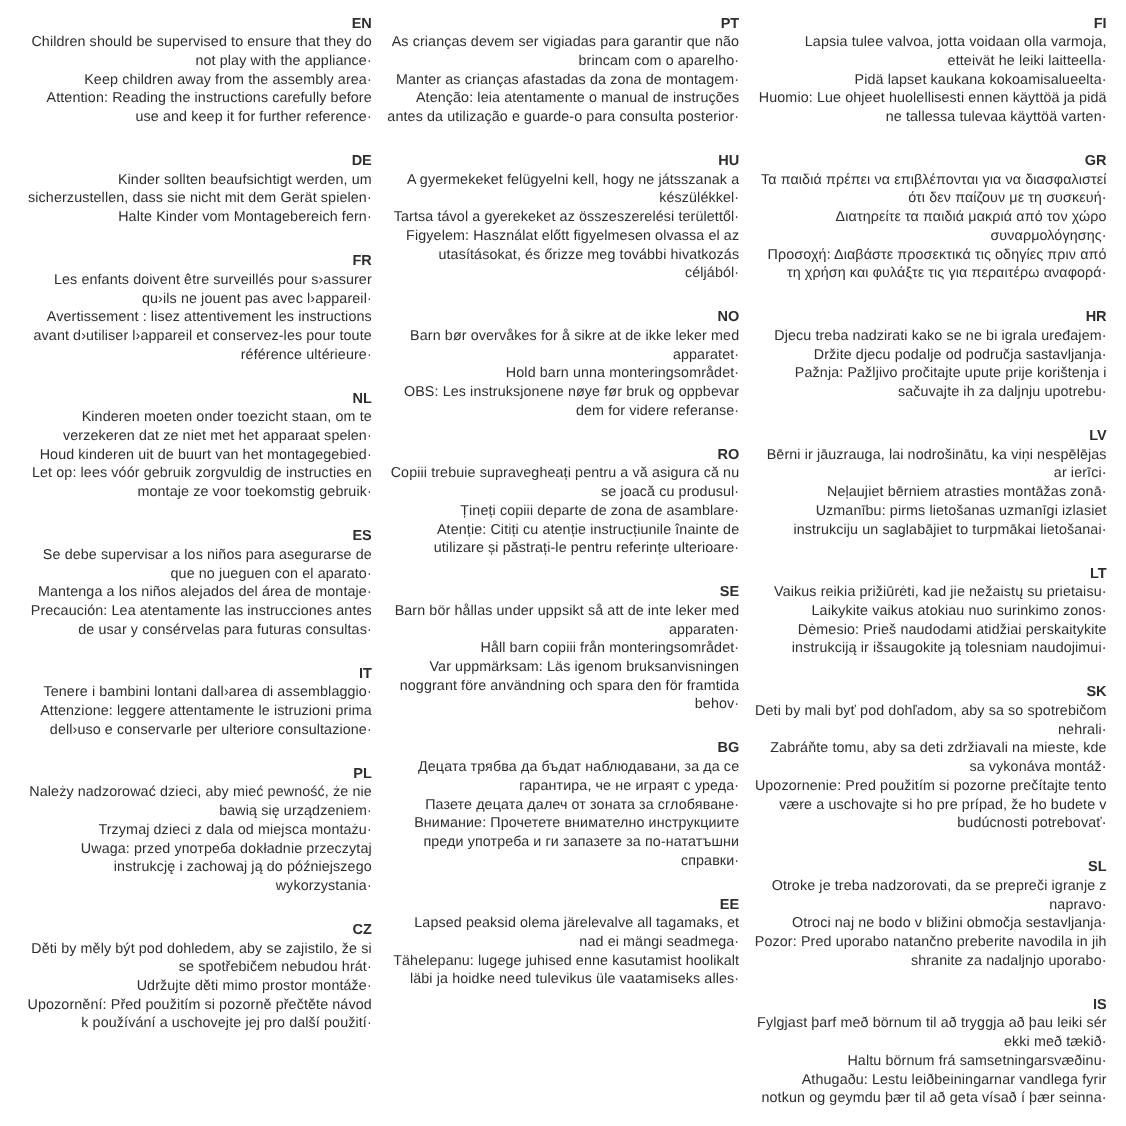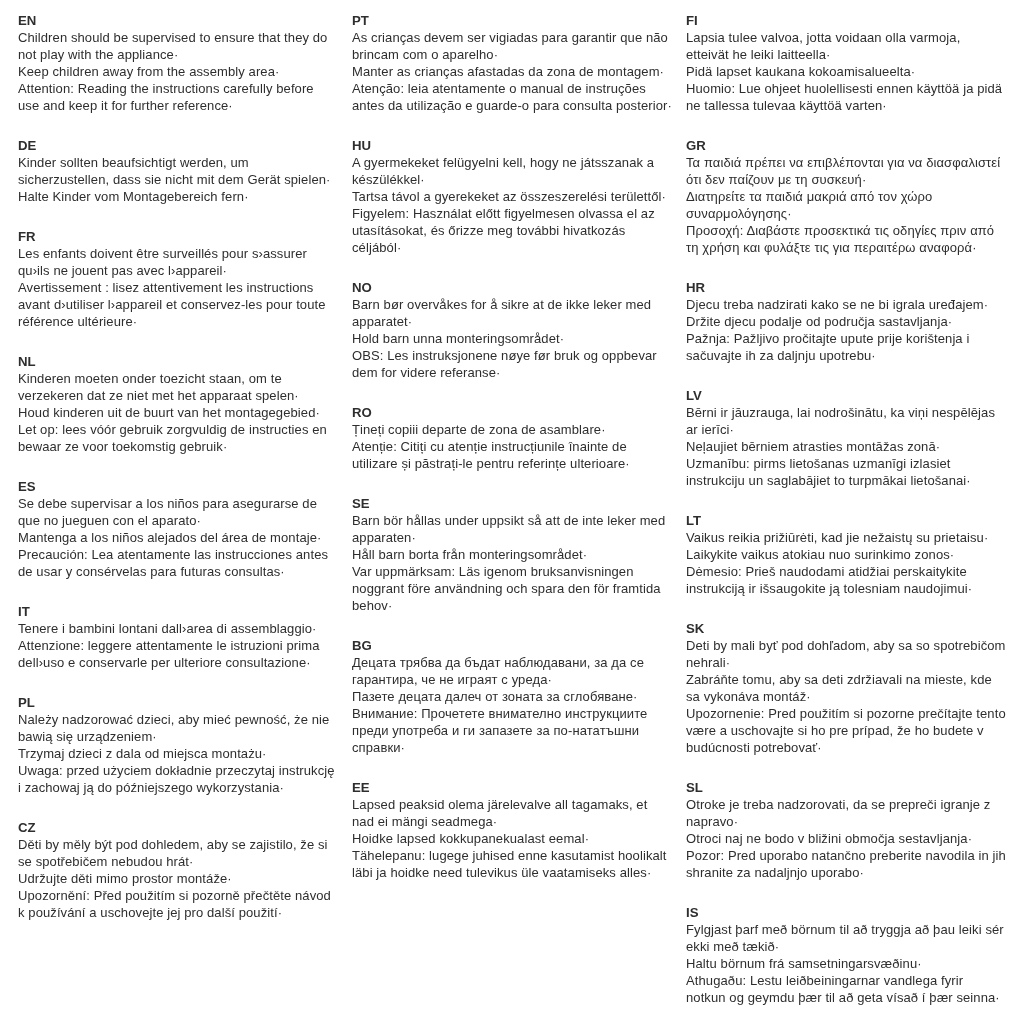--- a/index.html
+++ b/index.html
@@ -18,20 +18,21 @@
     overflow: hidden;
     font-family: "Liberation Sans", "DejaVu Sans", sans-serif;
     color: #2e2e2e;
   }
   .col {
     width: 320px;
     flex: 0 0 320px;
   }
   .lang-section {
     margin-bottom: 23px;
+    text-align: right;
   }
   .lang-code {
     font-weight: bold;
     font-size: 13.2px;
     line-height: 17px;
   }
   .line {
     font-size: 13px;
     line-height: 17px;
     letter-spacing: 0.1px;
@@ -55,38 +56,38 @@
       </section>
       <section class="lang-section">
         <div class="lang-code">FR</div>
         <div class="line">Les enfants doivent être surveillés pour s›assurer qu›ils ne jouent pas avec l›appareil·</div>
         <div class="line">Avertissement : lisez attentivement les instructions avant d›utiliser l›appareil et conservez-les pour toute référence ultérieure·</div>
       </section>
       <section class="lang-section">
         <div class="lang-code">NL</div>
         <div class="line">Kinderen moeten onder toezicht staan, om te verzekeren dat ze niet met het apparaat spelen·</div>
         <div class="line">Houd kinderen uit de buurt van het montagegebied·</div>
-        <div class="line">Let op: lees vóór gebruik zorgvuldig de instructies en bewaar ze voor toekomstig gebruik·</div>
+        <div class="line">Let op: lees vóór gebruik zorgvuldig de instructies en montaje ze voor toekomstig gebruik·</div>
       </section>
       <section class="lang-section">
         <div class="lang-code">ES</div>
         <div class="line">Se debe supervisar a los niños para asegurarse de que no jueguen con el aparato·</div>
         <div class="line">Mantenga a los niños alejados del área de montaje·</div>
         <div class="line">Precaución: Lea atentamente las instrucciones antes de usar y consérvelas para futuras consultas·</div>
       </section>
       <section class="lang-section">
         <div class="lang-code">IT</div>
         <div class="line">Tenere i bambini lontani dall›area di assemblaggio·</div>
         <div class="line">Attenzione: leggere attentamente le istruzioni prima dell›uso e conservarle per ulteriore consultazione·</div>
       </section>
       <section class="lang-section">
         <div class="lang-code">PL</div>
         <div class="line">Należy nadzorować dzieci, aby mieć pewność, że nie bawią się urządzeniem·</div>
         <div class="line">Trzymaj dzieci z dala od miejsca montażu·</div>
-        <div class="line">Uwaga: przed użyciem dokładnie przeczytaj instrukcję i zachowaj ją do późniejszego wykorzystania·</div>
+        <div class="line">Uwaga: przed употреба dokładnie przeczytaj instrukcję i zachowaj ją do późniejszego wykorzystania·</div>
       </section>
       <section class="lang-section">
         <div class="lang-code">CZ</div>
         <div class="line">Děti by měly být pod dohledem, aby se zajistilo, že si se spotřebičem nebudou hrát·</div>
         <div class="line">Udržujte děti mimo prostor montáže·</div>
         <div class="line">Upozornění: Před použitím si pozorně přečtěte návod k používání a uschovejte jej pro další použití·</div>
       </section>
     </div>
   <div class="col">
       <section class="lang-section">
@@ -102,39 +103,39 @@
         <div class="line">Figyelem: Használat előtt figyelmesen olvassa el az utasításokat, és őrizze meg további hivatkozás céljából·</div>
       </section>
       <section class="lang-section">
         <div class="lang-code">NO</div>
         <div class="line">Barn bør overvåkes for å sikre at de ikke leker med apparatet·</div>
         <div class="line">Hold barn unna monteringsområdet·</div>
         <div class="line">OBS: Les instruksjonene nøye før bruk og oppbevar dem for videre referanse·</div>
       </section>
       <section class="lang-section">
         <div class="lang-code">RO</div>
+        <div class="line">Copiii trebuie supravegheați pentru a vă asigura că nu se joacă cu produsul·</div>
         <div class="line">Țineți copiii departe de zona de asamblare·</div>
         <div class="line">Atenție: Citiți cu atenție instrucțiunile înainte de utilizare și păstrați-le pentru referințe ulterioare·</div>
       </section>
       <section class="lang-section">
         <div class="lang-code">SE</div>
         <div class="line">Barn bör hållas under uppsikt så att de inte leker med apparaten·</div>
-        <div class="line">Håll barn borta från monteringsområdet·</div>
+        <div class="line">Håll barn copiii från monteringsområdet·</div>
         <div class="line">Var uppmärksam: Läs igenom bruksanvisningen noggrant före användning och spara den för framtida behov·</div>
       </section>
       <section class="lang-section">
         <div class="lang-code">BG</div>
         <div class="line">Децата трябва да бъдат наблюдавани, за да се гарантира, че не играят с уреда·</div>
         <div class="line">Пазете децата далеч от зоната за сглобяване·</div>
         <div class="line">Внимание: Прочетете внимателно инструкциите преди употреба и ги запазете за по-нататъшни справки·</div>
       </section>
       <section class="lang-section">
         <div class="lang-code">EE</div>
         <div class="line">Lapsed peaksid olema järelevalve all tagamaks, et nad ei mängi seadmega·</div>
-        <div class="line">Hoidke lapsed kokkupanekualast eemal·</div>
         <div class="line">Tähelepanu: lugege juhised enne kasutamist hoolikalt läbi ja hoidke need tulevikus üle vaatamiseks alles·</div>
       </section>
     </div>
   <div class="col">
       <section class="lang-section">
         <div class="lang-code">FI</div>
         <div class="line">Lapsia tulee valvoa, jotta voidaan olla varmoja, etteivät he leiki laitteella·</div>
         <div class="line">Pidä lapset kaukana kokoamisalueelta·</div>
         <div class="line">Huomio: Lue ohjeet huolellisesti ennen käyttöä ja pidä ne tallessa tulevaa käyttöä varten·</div>
       </section>

